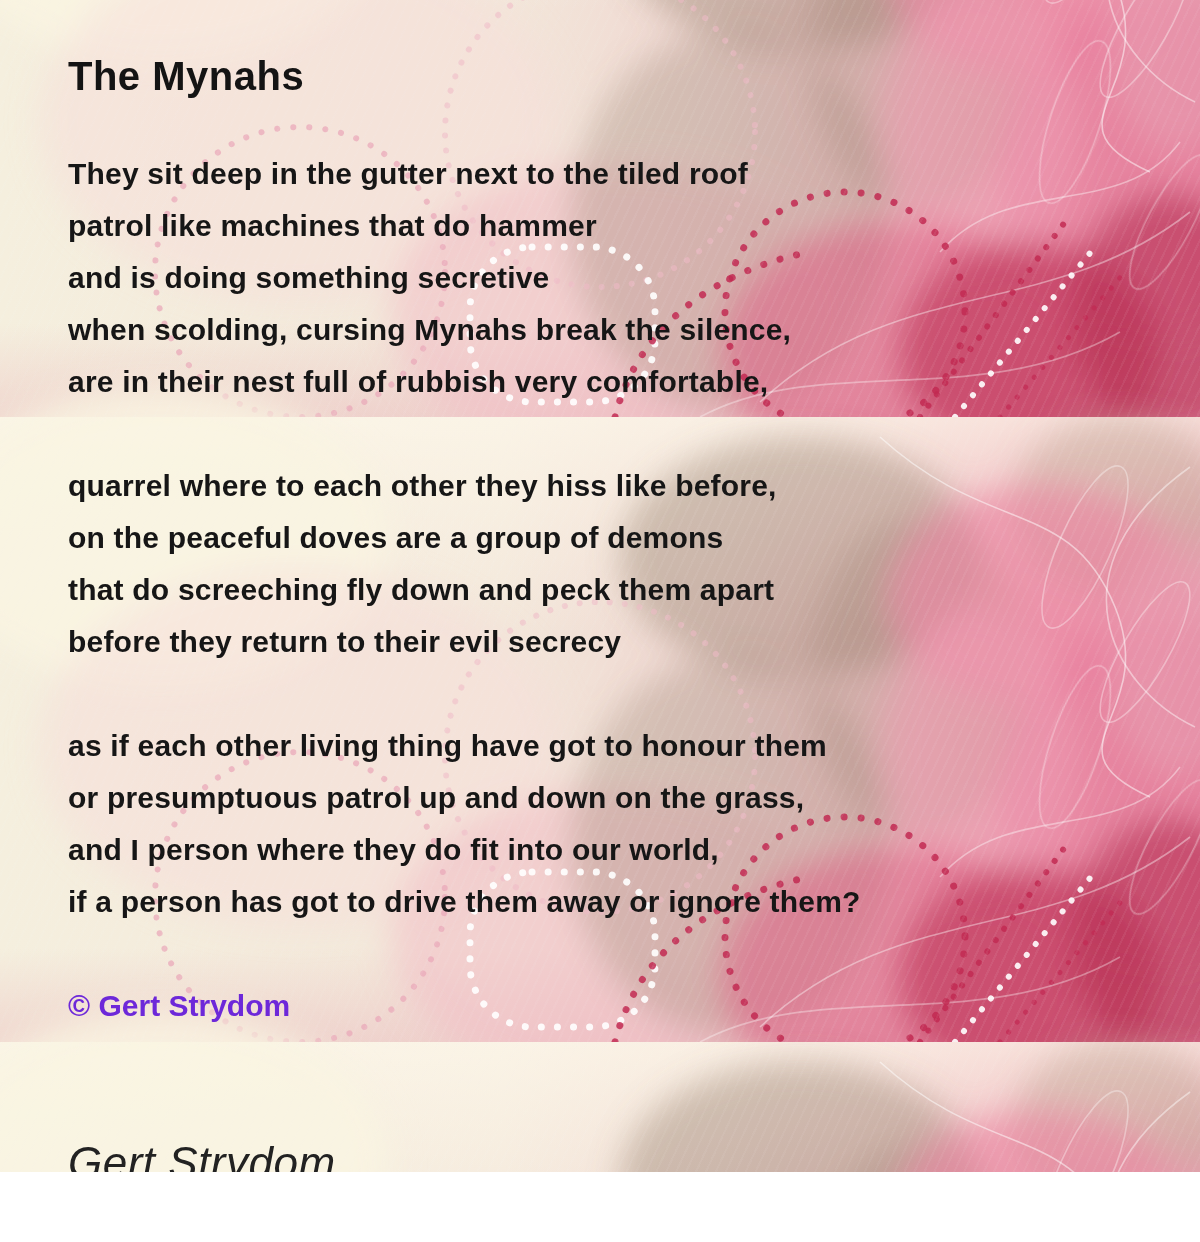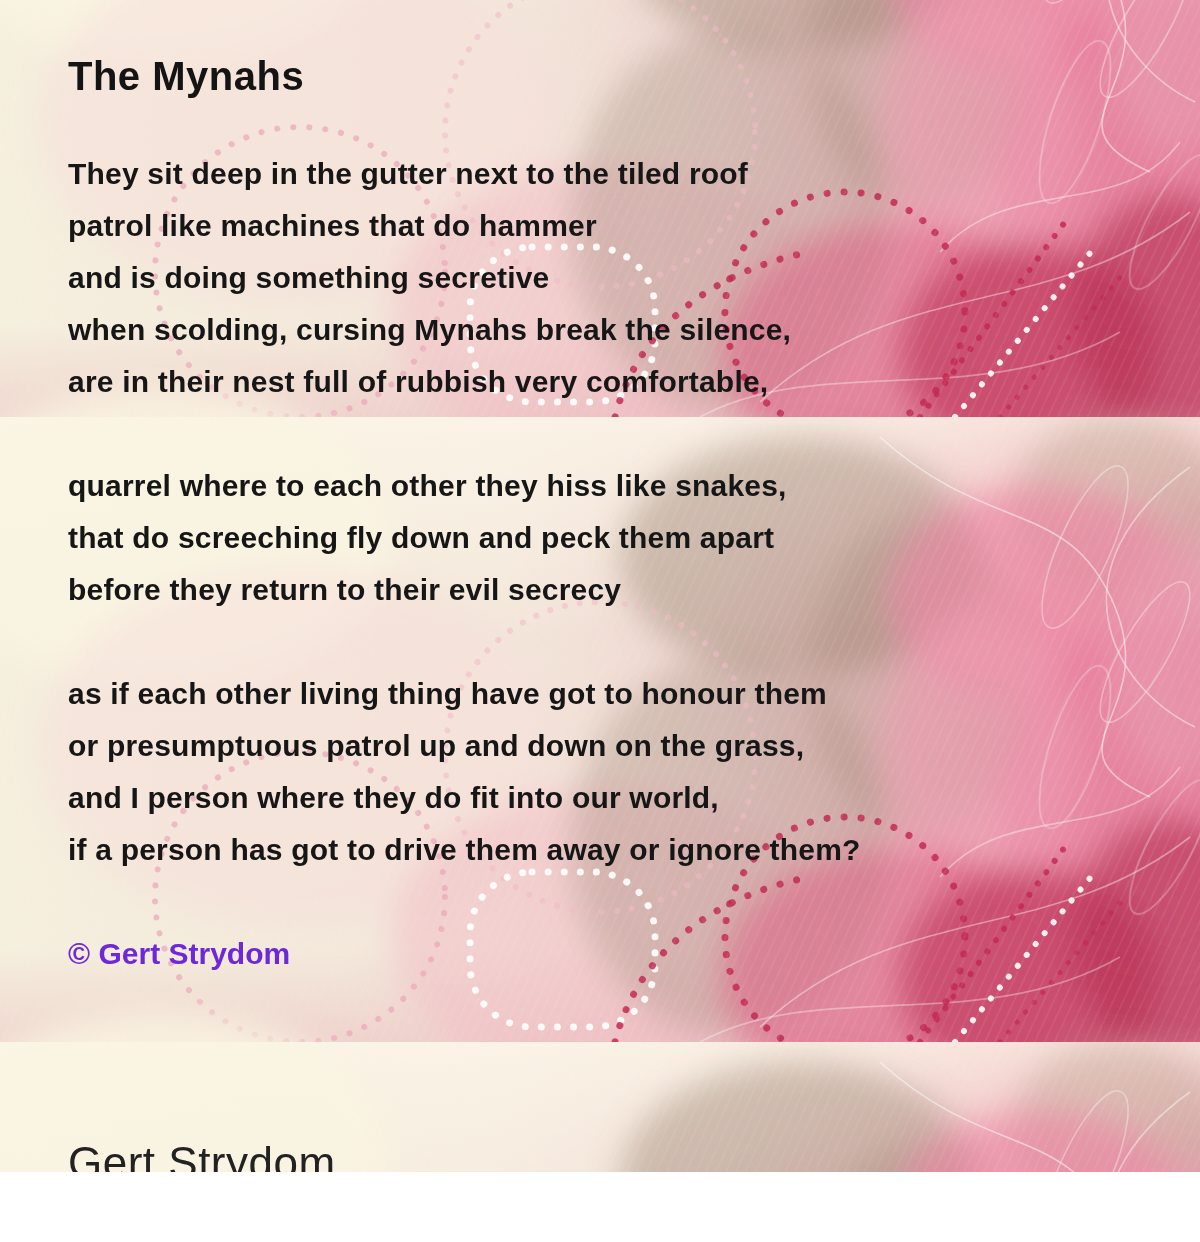--- a/index.html
+++ b/index.html
@@ -75,20 +75,21 @@
     font-weight: bold;
     line-height: 52px;
     color: #6d28d9;
     white-space: nowrap;
   }
   .signature {
     position: absolute;
     left: 68px;
     top: 1138px;
     font-size: 44px;
+    font-style: italic;
     font-weight: normal;
     color: #222222;
     letter-spacing: .5px;
   }
 </style>
 </head>
 <body>
 
 <div id="stage">
 
@@ -171,21 +172,22 @@
     <div class="poem">
       <div class="stanza">
         <div class="line">They sit deep in the gutter next to the tiled roof</div>
         <div class="line">patrol like machines that do hammer</div>
         <div class="line">and is doing something secretive</div>
         <div class="line">when scolding, cursing Mynahs break the silence,</div>
         <div class="line">are in their nest full of rubbish very comfortable,</div>
       </div>
 
       <div class="stanza">
-        <div class="line">quarrel where to each other they hiss like snakes,</div>
+        <div class="line">quarrel where to each other they hiss like before,</div>
+        <div class="line">on the peaceful doves are a group of demons</div>
         <div class="line">that do screeching fly down and peck them apart</div>
         <div class="line">before they return to their evil secrecy</div>
       </div>
 
       <div class="stanza">
         <div class="line">as if each other living thing have got to honour them</div>
         <div class="line">or presumptuous patrol up and down on the grass,</div>
         <div class="line">and I person where they do fit into our world,</div>
         <div class="line">if a person has got to drive them away or ignore them?</div>
       </div>

